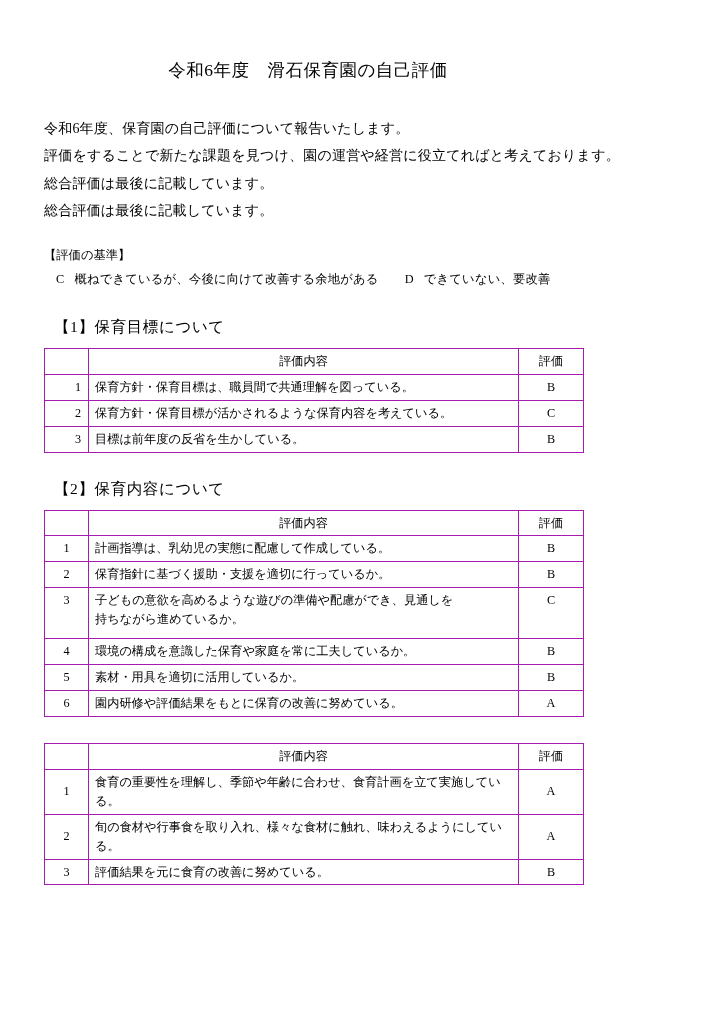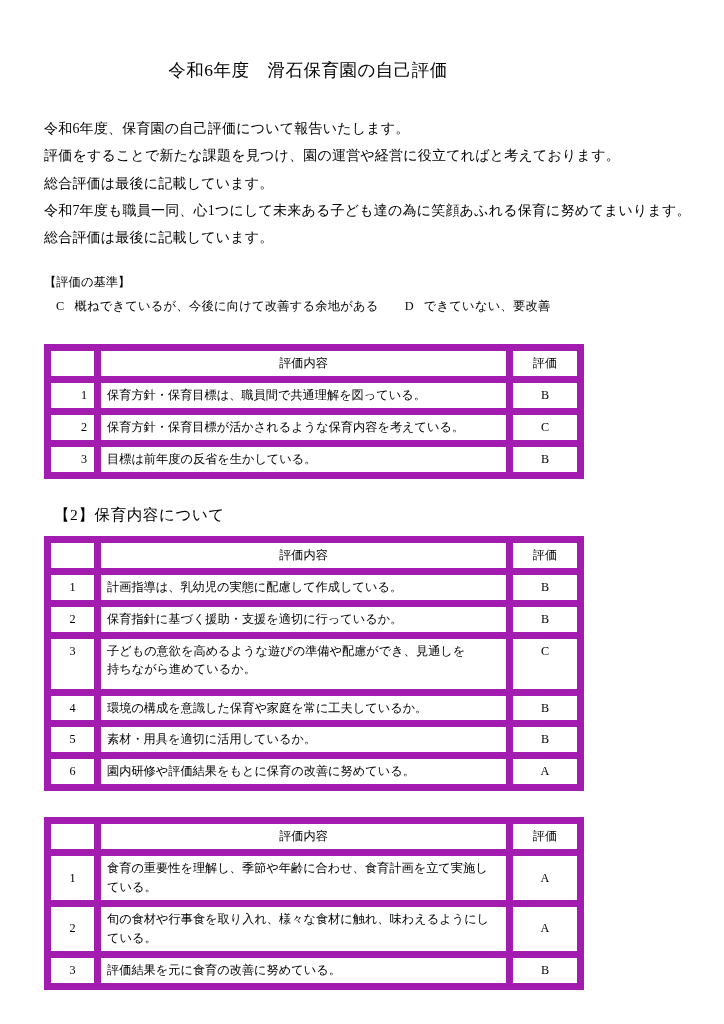--- a/index.html
+++ b/index.html
@@ -67,21 +67,21 @@
     letter-spacing: 0.6px;
     font-weight: normal;
   }
   table.eval {
     border-collapse: collapse;
     margin: 0 auto;
     width: 540px;
     font-size: 12.2px;
   }
   table.eval th, table.eval td {
-    border: 7px solid #a21caf;
+    border: 1px solid #a21caf;
     padding: 3px 6px;
     line-height: 1.55;
     font-weight: normal;
   }
   table.eval th {
     text-align: center;
   }
   .col-no {
     width: 30px;
     text-align: right;
@@ -117,32 +117,32 @@
 <body>
 
 <div class="page">
 
   <h1 class="doc-title">令和6年度　滑石保育園の自己評価</h1>
 
   <div class="intro">
     <p>令和6年度、保育園の自己評価について報告いたします。</p>
     <p>評価をすることで新たな課題を見つけ、園の運営や経営に役立てればと考えております。</p>
     <p>総合評価は最後に記載しています。</p>
-    <p>令和7年度も職員一同、心1つにして未来ある子ども達の為に笑顔あふれる保育に努めてまいります。</p>
     <p>総合評価は最後に記載しています。</p>
   </div>
 
   <div class="criteria-block">
     <p class="criteria-heading">【評価の基準】</p>
     <p class="criteria-line">
       <span>C</span><span class="crit-gap-2"></span><span>概ねできているが、今後に向けて改善する余地がある</span><span class="crit-gap-4"></span><span>D</span><span class="crit-gap-2"></span><span>できていない、要改善</span>
     </p>
   </div>
 
   <div class="section">
+    <h2 class="section-heading">【1】保育目標について</h2>
     <table class="eval">
       <thead>
         <tr>
           <th class="col-no"></th>
           <th class="col-content">評価内容</th>
           <th class="col-score">評価</th>
         </tr>
       </thead>
       <tbody>
         <tr>

